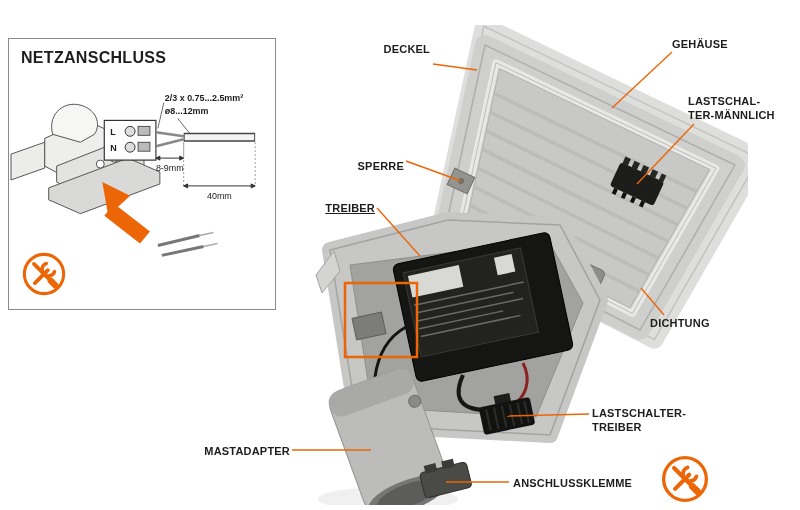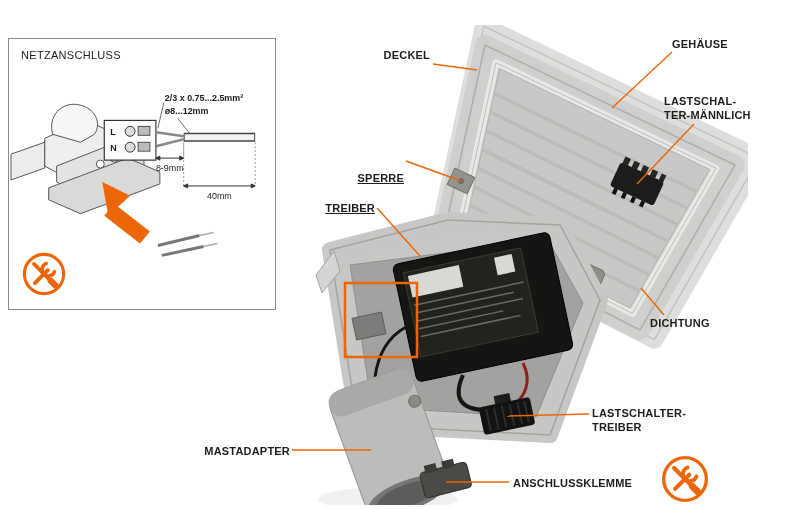--- a/index.html
+++ b/index.html
@@ -11,39 +11,39 @@
     font-size:14px; font-weight:bold; letter-spacing:0.3px;
     color:#EC6607; white-space:nowrap;
   }
 
   .inset {
     position:absolute; left:8px; top:38px; width:268px; height:272px;
     border:1px solid #8a8a8a; background:#fff;
   }
   .inset-title {
     position:absolute; left:12px; top:10px;
-    font-size:11px; font-weight:normal; color:#1d1d1b; letter-spacing:0.3px;
+    font-size:16px; font-weight:bold; color:#1d1d1b; letter-spacing:0.3px;
   }
   .inset-svg { position:absolute; left:0; top:0; width:100%; height:100%; }
   .inset-badge { position:absolute; left:12px; top:212px; width:46px; height:46px; }
 
   .photo { position:absolute; left:288px; top:25px; width:460px; height:480px; }
 
   .overlay { position:absolute; left:0; top:0; width:800px; height:510px; pointer-events:none; }
 
   .callout {
     position:absolute; font-size:11px; font-weight:bold;
     color:#1d1d1b; white-space:nowrap; line-height:14px; letter-spacing:0.2px;
   }
   .ra { text-align:right; }
 
-  .co-deckel        { left:310px; top:48px;  width:120px; }
+  .co-deckel        { left:310px; top:42px;  width:120px; }
   .co-gehaeuse      { left:672px; top:37px;text-align:center; }
-  .co-lsm           { left:664px; top:94px; }
-  .co-sperre        { left:306px; top:171px; width:98px;text-decoration:underline; }
+  .co-lsm           { left:688px; top:94px; }
+  .co-sperre        { left:306px; top:159px; width:98px; }
   .co-treiber       { left:277px; top:201px; width:98px;text-decoration:underline; }
   .co-dichtung      { left:650px; top:316px; }
   .co-lsw           { left:592px; top:398px;margin-top:8px; }
   .co-mastadapter   { left:190px; top:444px; width:100px; }
   .co-anschluss     { left:513px; top:476px; }
 
   .badge-br { position:absolute; left:660px; top:454px; width:50px; height:50px; }
 
   .svg-dim-text { font-family:"Liberation Sans", sans-serif; font-size:9px; fill:#1d1d1b; }
   .svg-spec-text { font-family:"Liberation Sans", sans-serif; font-size:9px; font-weight:bold; fill:#1d1d1b; }

